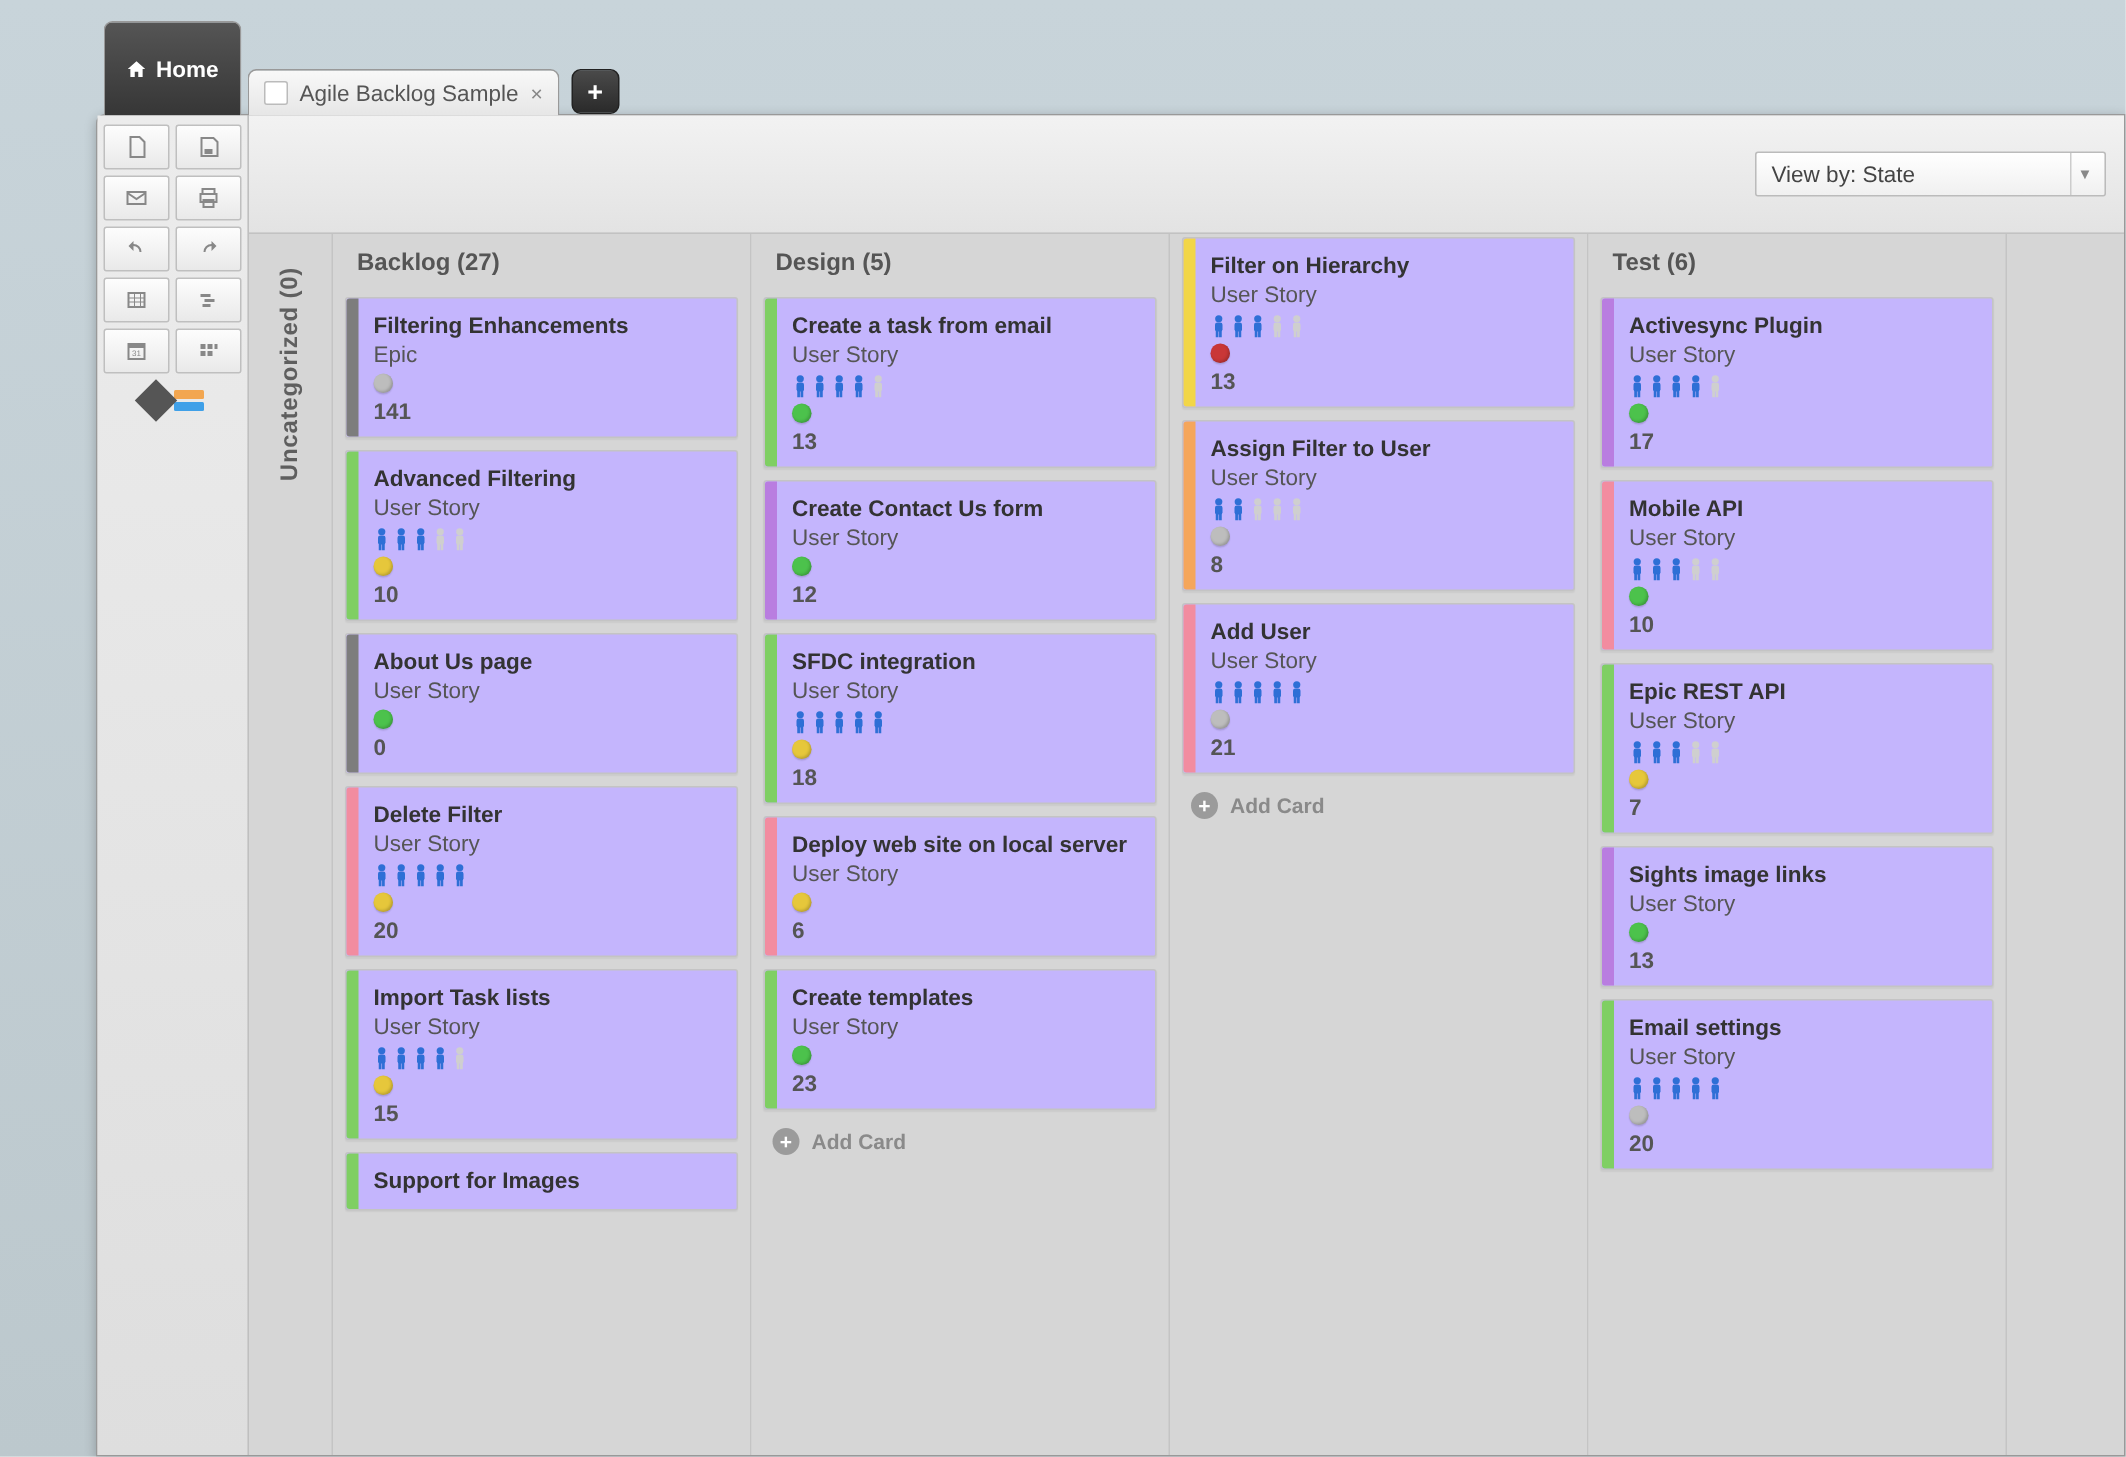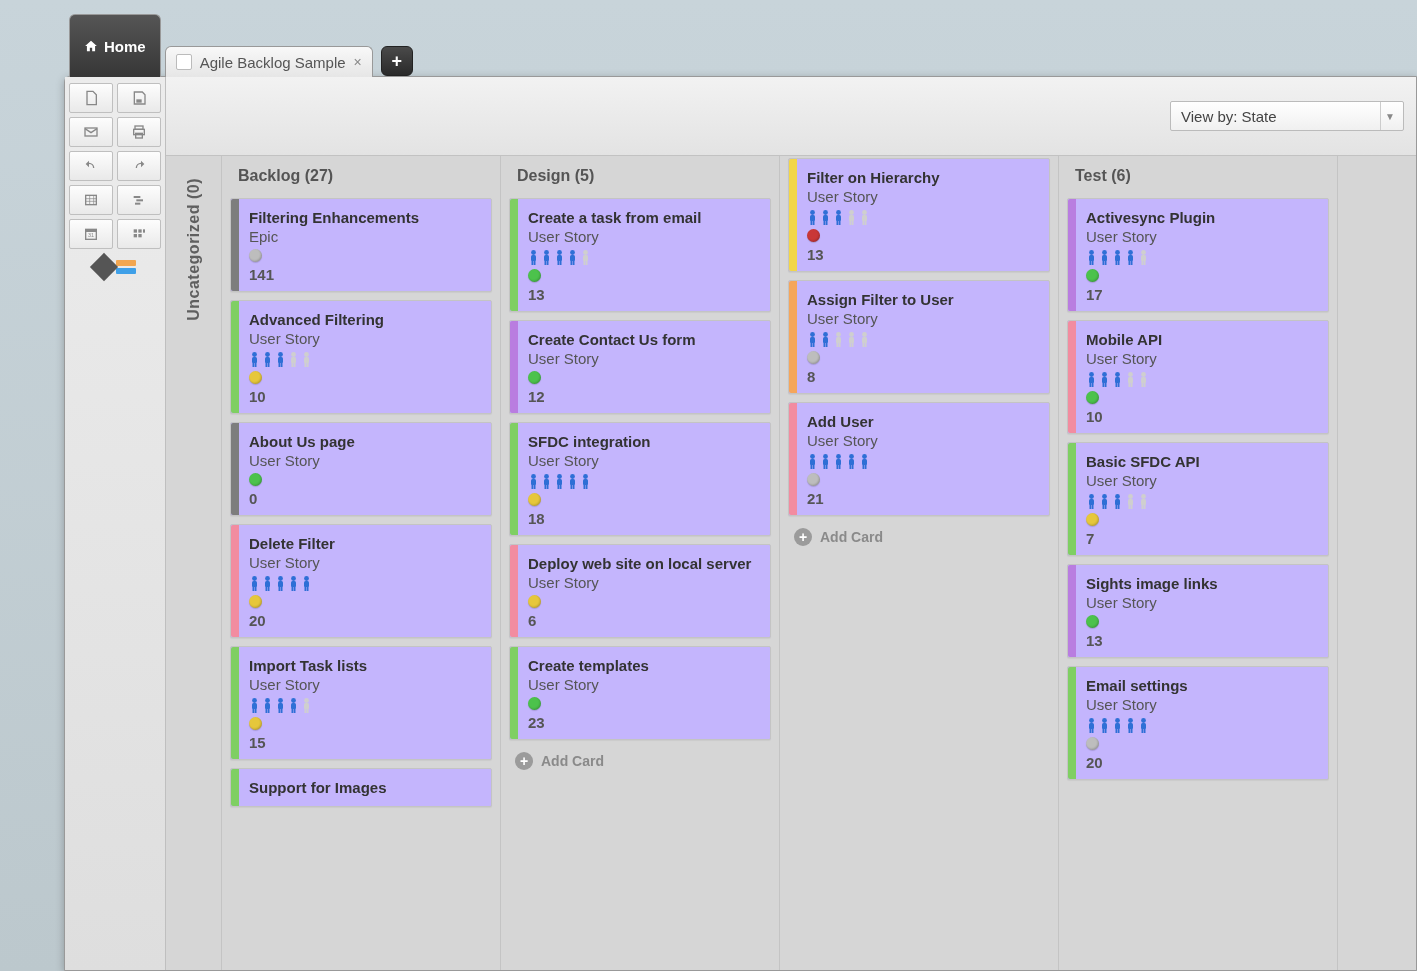--- a/index.html
+++ b/index.html
@@ -605,21 +605,21 @@
                         <rect x="2.5" y="6" width="5" height="6" rx="1.5" fill="#cfcfcf"></rect>
                         <rect x="3" y="11" width="1.8" height="5" fill="#cfcfcf"></rect>
                         <rect x="5.2" y="11" width="1.8" height="5" fill="#cfcfcf"></rect>
                       </svg>
                     </div>
                     <div class="dot" style="background: rgb(76, 194, 76);"></div>
                     <div class="crow">10</div>
                   </div>
                   <div class="card">
                     <div class="stripe" style="background: rgb(127, 207, 99);"></div>
-                    <div class="ctitle">Basic SFDC API</div>
+                    <div class="ctitle">Epic REST API</div>
                     <div class="ctype">User Story</div>
                     <div class="people">
                       <svg class="person" viewBox="0 0 10 16">
                         <circle cx="5" cy="3.5" r="2.4" fill="#2e6fd6"></circle>
                         <rect x="2.5" y="6" width="5" height="6" rx="1.5" fill="#2e6fd6"></rect>
                         <rect x="3" y="11" width="1.8" height="5" fill="#2e6fd6"></rect>
                         <rect x="5.2" y="11" width="1.8" height="5" fill="#2e6fd6"></rect>
                       </svg>
                       <svg class="person" viewBox="0 0 10 16">
                         <circle cx="5" cy="3.5" r="2.4" fill="#2e6fd6"></circle>

